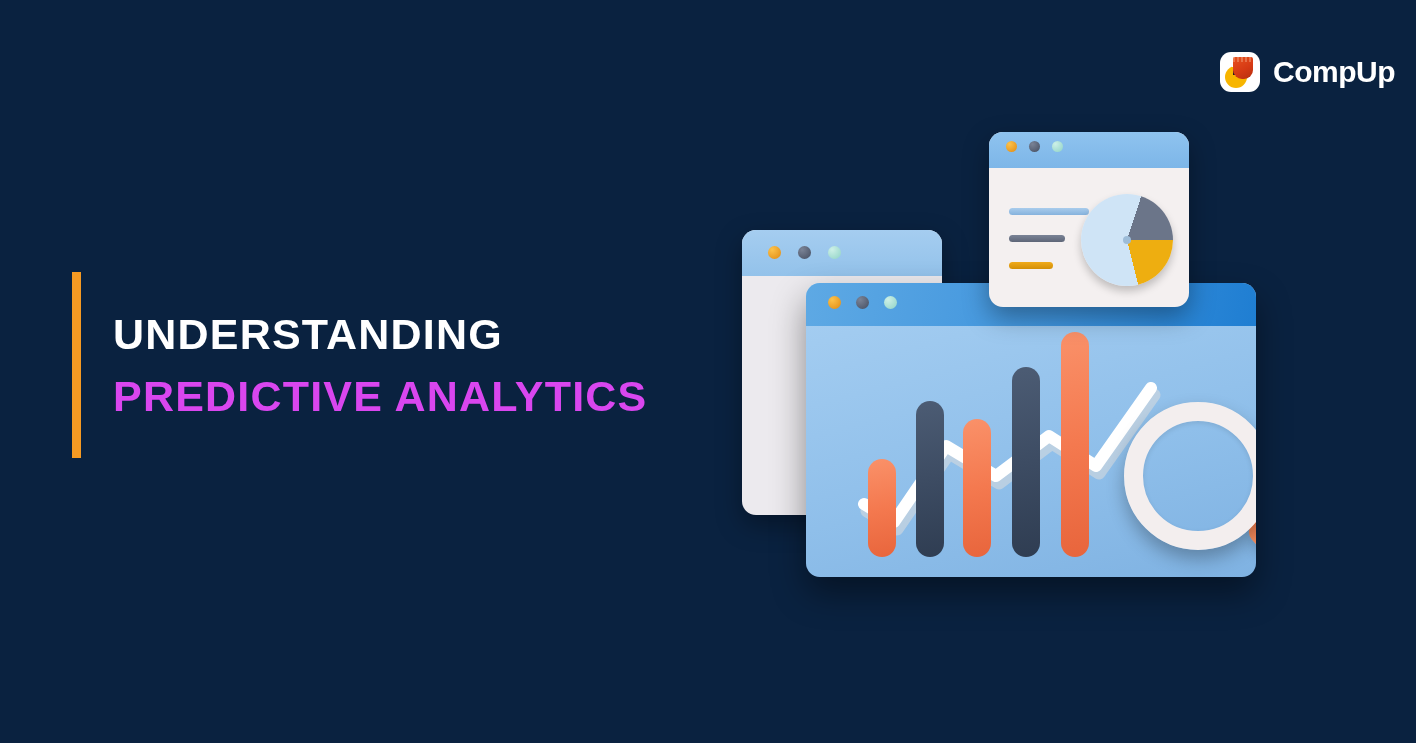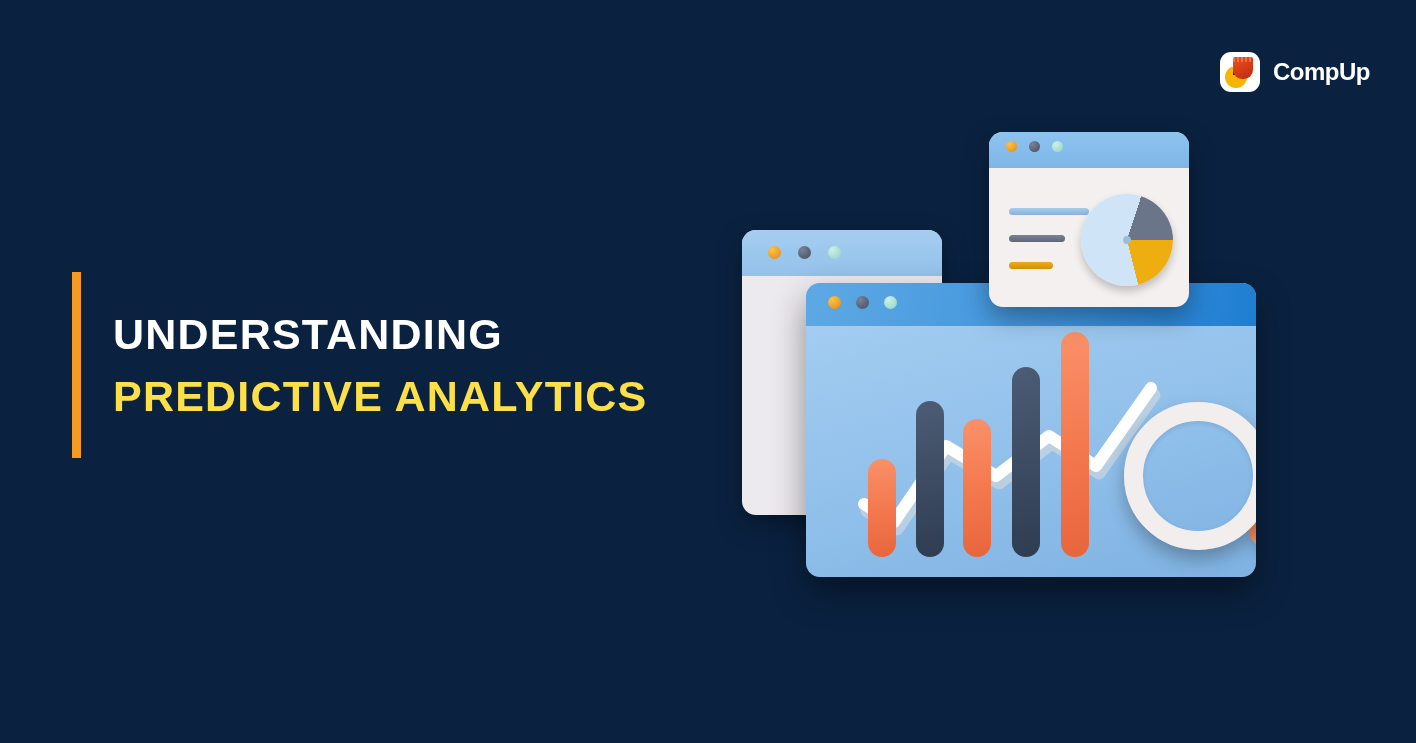--- a/index.html
+++ b/index.html
@@ -46,21 +46,21 @@
     background:conic-gradient(from 90deg,#f7b500 0deg 250deg,#ffffff 250deg 360deg);
   }
   .mark-notch {
     position:absolute;
     left:13px; top:14px;
     width:9px; height:9px;
     background:#1a1a22;
   }
   .brand-name {
     color:#ffffff;
-    font-size:24px;
+    font-size:30px;
     font-weight:bold;
     letter-spacing:-0.5px;
     white-space:nowrap;
   }
 
   
   .headline { position:absolute; left:72px; top:272px; display:flex; gap:32px; }
   .accent-bar {
     width:9px; height:186px;
     background:#f59a23;
@@ -68,21 +68,21 @@
   }
   .headline-lines { display:flex; flex-direction:column; justify-content:center; }
   .hl {
     font-size:43px;
     font-weight:bold;
     letter-spacing:1.2px;
     line-height:62px;
     white-space:nowrap;
     color:#ffffff;
   }
-  .hl.accent { color:#fde047; }
+  .hl.accent { color:#d946ef; }
 
   
   .illustration { position:absolute; left:735px; top:120px; width:600px; height:480px; }
 
   .win { position:absolute; border-radius:14px; }
 
   
   .win-back {
     left:7px; top:110px;
     width:200px; height:285px;

